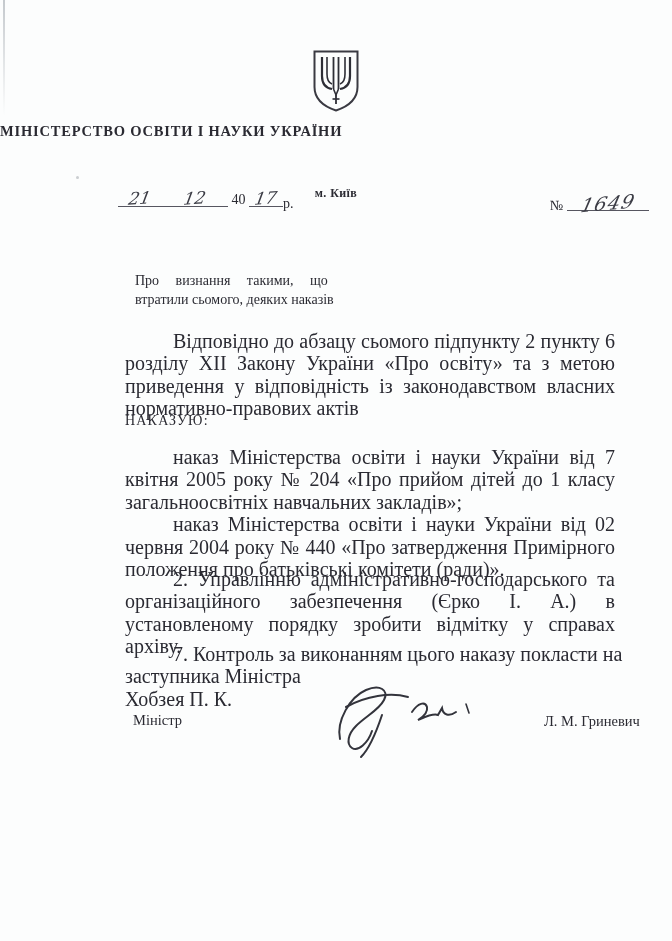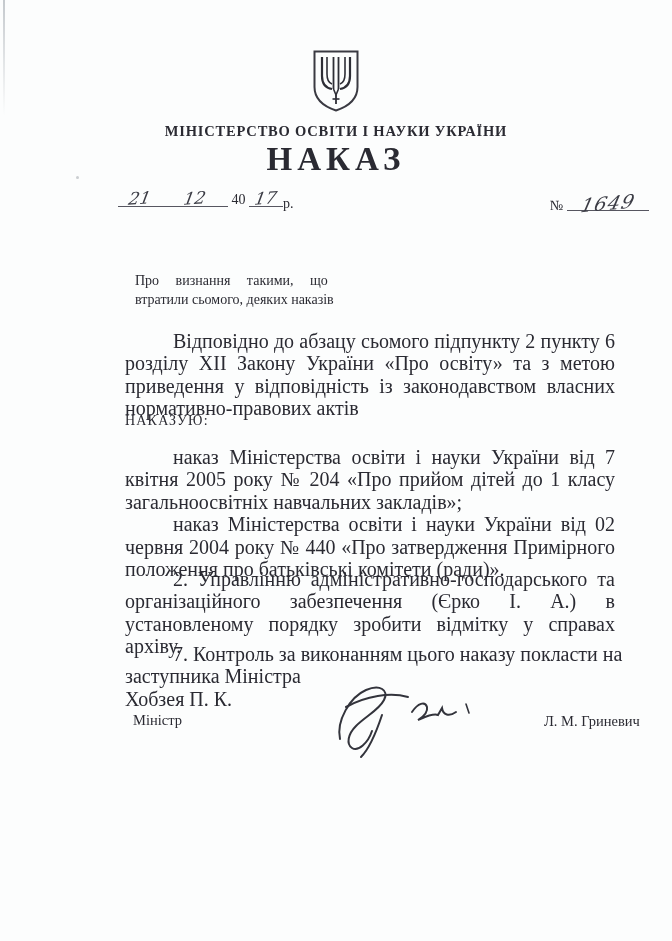--- a/index.html
+++ b/index.html
@@ -8,21 +8,21 @@
     font-family:"Liberation Serif",serif;color:#2a2a32;overflow:hidden;
   }
   
   .edge-artifact{position:absolute;left:3px;top:0;width:2px;height:115px;
     background:linear-gradient(#a7adb3,rgba(200,205,210,0));opacity:.65;}
   .speck{position:absolute;left:76px;top:176px;width:3px;height:3px;border-radius:50%;
     background:#9aa0a6;opacity:.5;}
 
   .emblem{position:absolute;top:50px;left:50%;transform:translateX(-50%);}
 
-  .ministry{position:absolute;top:123px;left:0;width:100%;text-align:center;
+  .ministry{position:absolute;top:123px;left:0;width:100%;text-align:left;
     font-weight:bold;font-size:14.5px;letter-spacing:.8px;}
   .doc-title{position:absolute;top:141px;left:0;width:100%;text-align:center;
     font-weight:bold;font-size:33px;letter-spacing:5px;}
   .city{position:absolute;top:186px;left:0;width:100%;text-align:center;
     font-weight:bold;font-size:12px;letter-spacing:.4px;}
 
   .date-line{position:absolute;top:188px;left:118px;font-size:14px;white-space:nowrap;}
   .number-line{position:absolute;top:192px;left:550px;font-size:14px;white-space:nowrap;}
   .u{display:inline-block;border-bottom:1.1px solid #565660;text-align:center;
     vertical-align:baseline;height:18px;}
@@ -66,21 +66,21 @@
       <path d="M32,7 V24 C32,30 30,33 27,34" stroke="#2e2e36" stroke-width="1.6"></path>
       <path d="M20.5,7 V39" stroke="#2e2e36" stroke-width="1.8"></path>
       <path d="M25.5,7 V39" stroke="#2e2e36" stroke-width="1.8"></path>
       <path d="M20.5,39 L23,45 L25.5,39" stroke="#2e2e36" stroke-width="1.6"></path>
       <path d="M23,45 V54" stroke="#2e2e36" stroke-width="1.8"></path>
       <path d="M19.5,49 H26.5" stroke="#2e2e36" stroke-width="1.6"></path>
     </svg>
   </div>
 
   <div class="ministry">МІНІСТЕРСТВО ОСВІТИ І НАУКИ УКРАЇНИ</div>
-  <div class="doc-title">НАКАЗ</div>
+  <div class="city">м. Київ</div>
 
   <div class="date-line">
     <span class="u" style="width:44px"><span class="hw">21</span></span><span class="u" style="width:66px"><span class="hw">12</span></span>
     <span>40</span>
     <span class="u" style="width:34px"><span class="hw">17</span></span><span class="yr-suffix">р.</span>
   </div>
 
   <div class="number-line">
     <span>№</span>
     <span class="u" style="width:82px"><span class="hw hw-num">1649</span></span>

